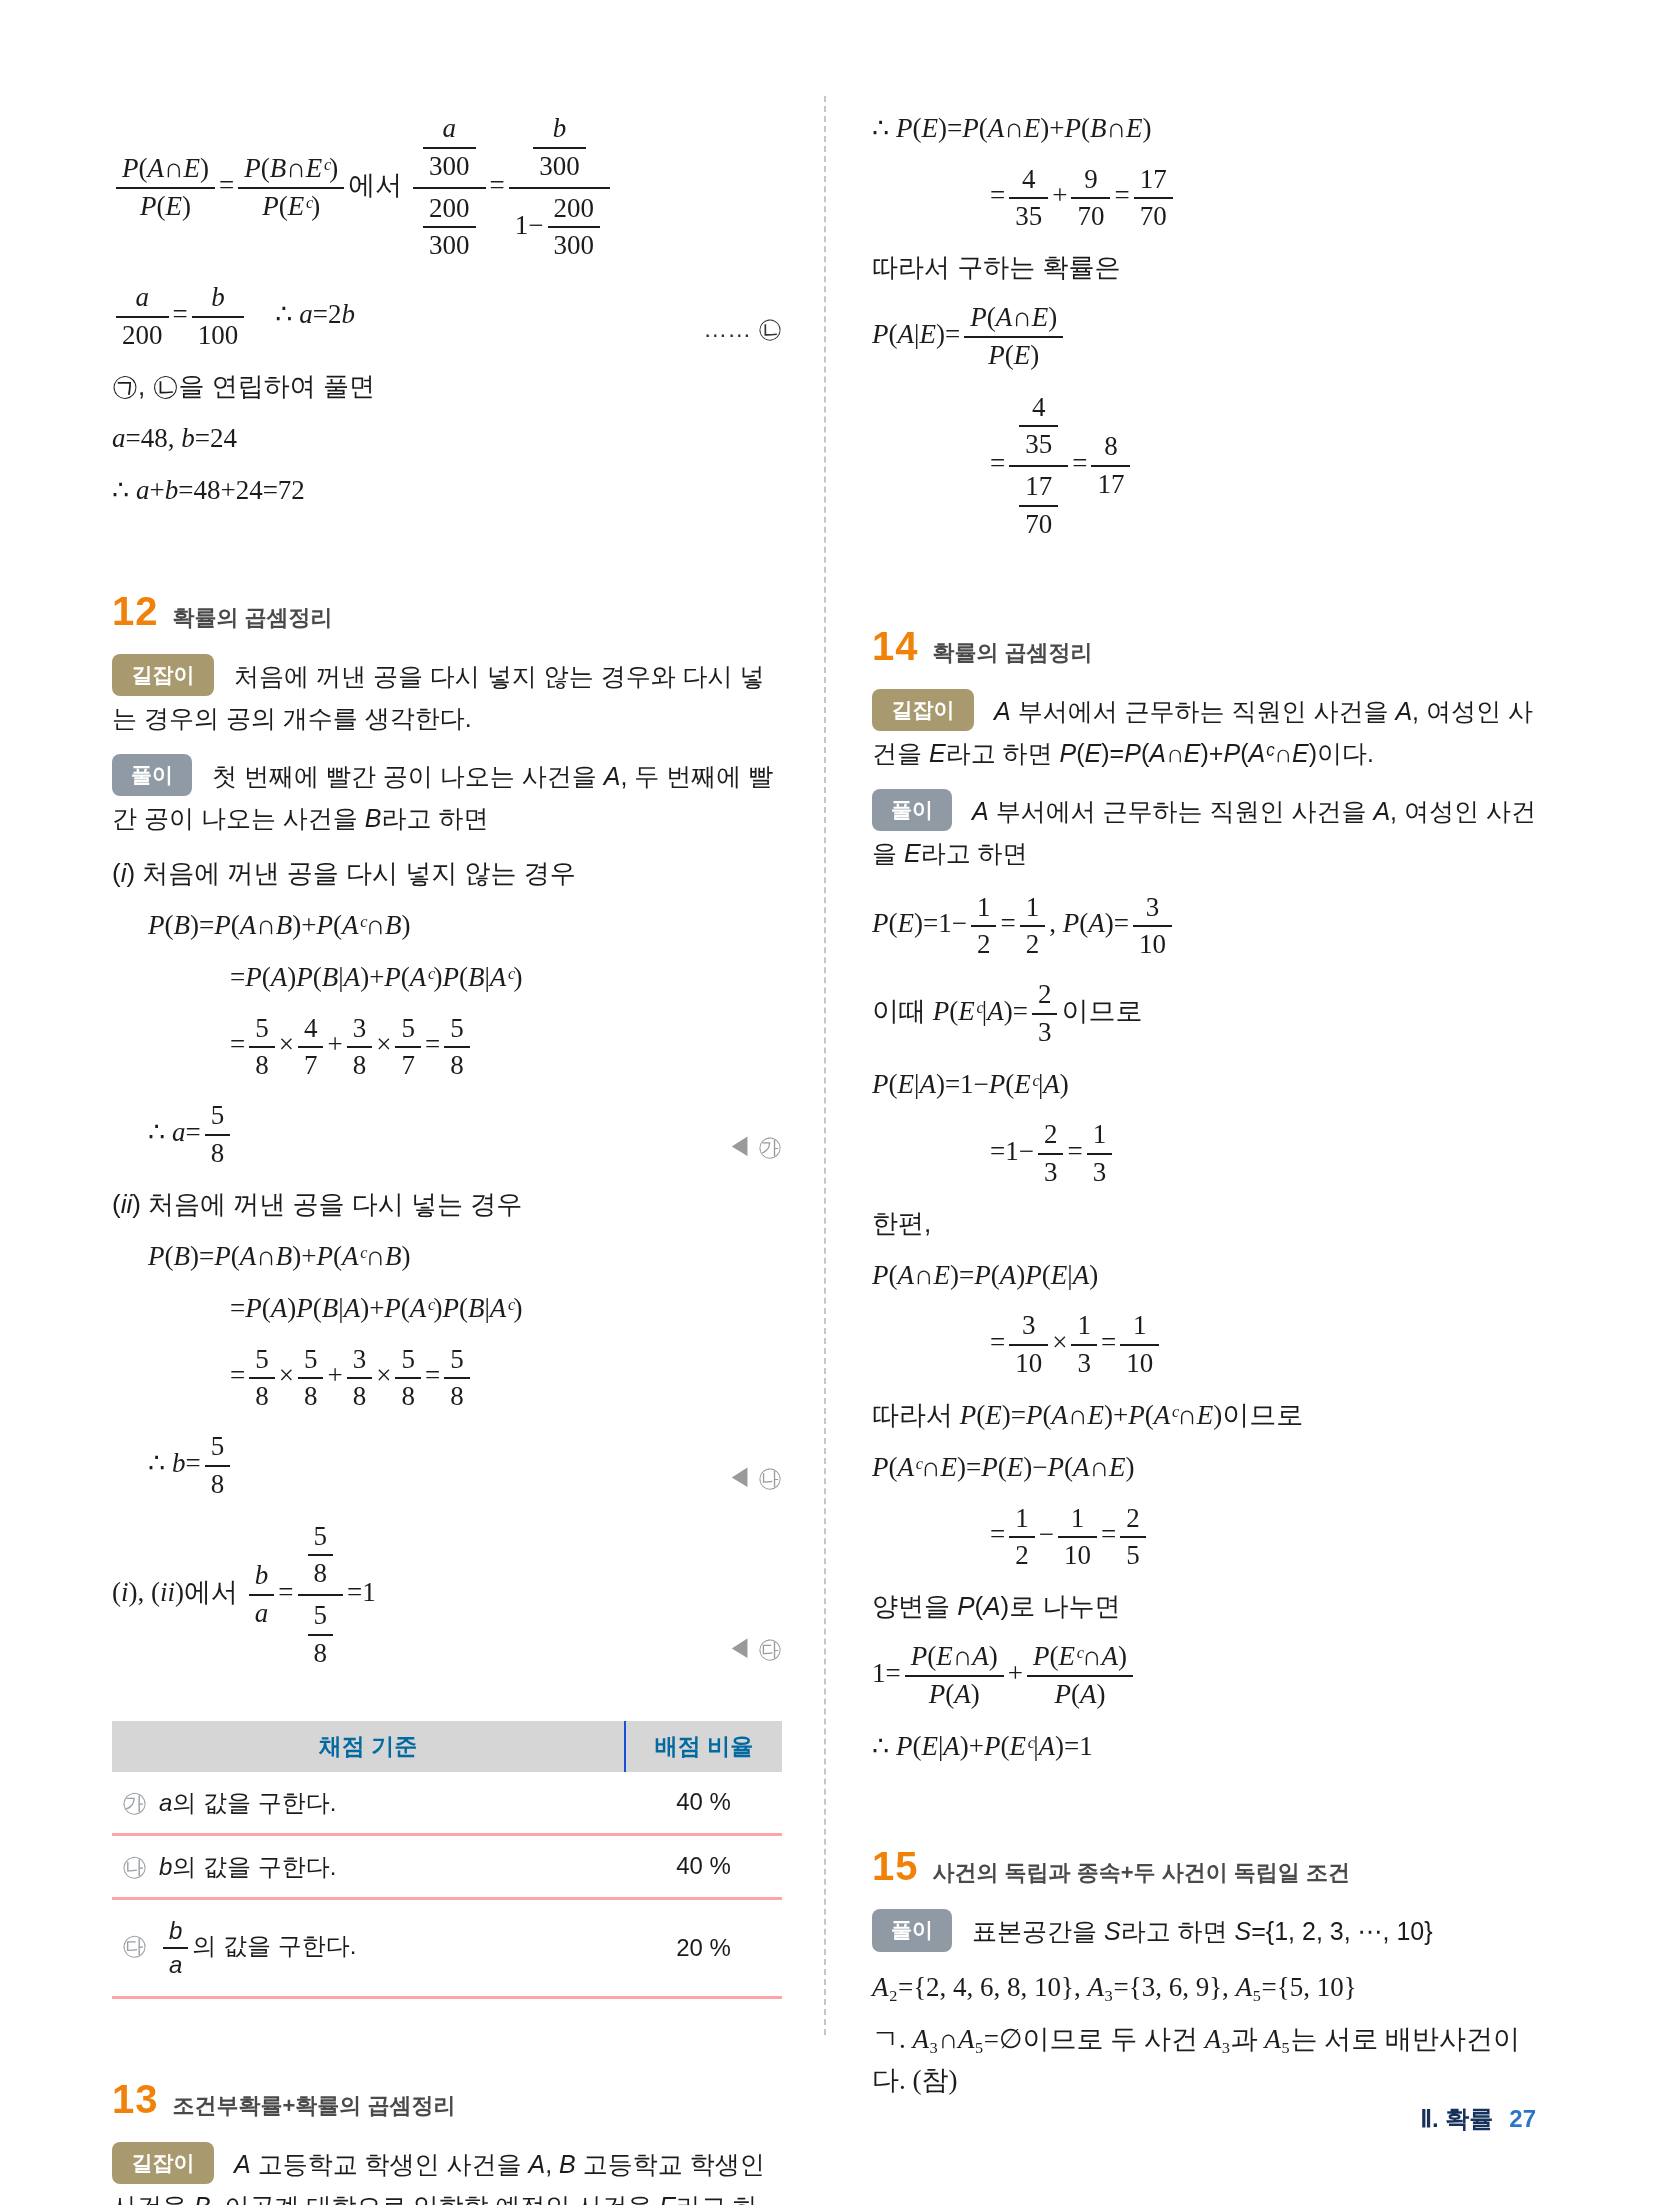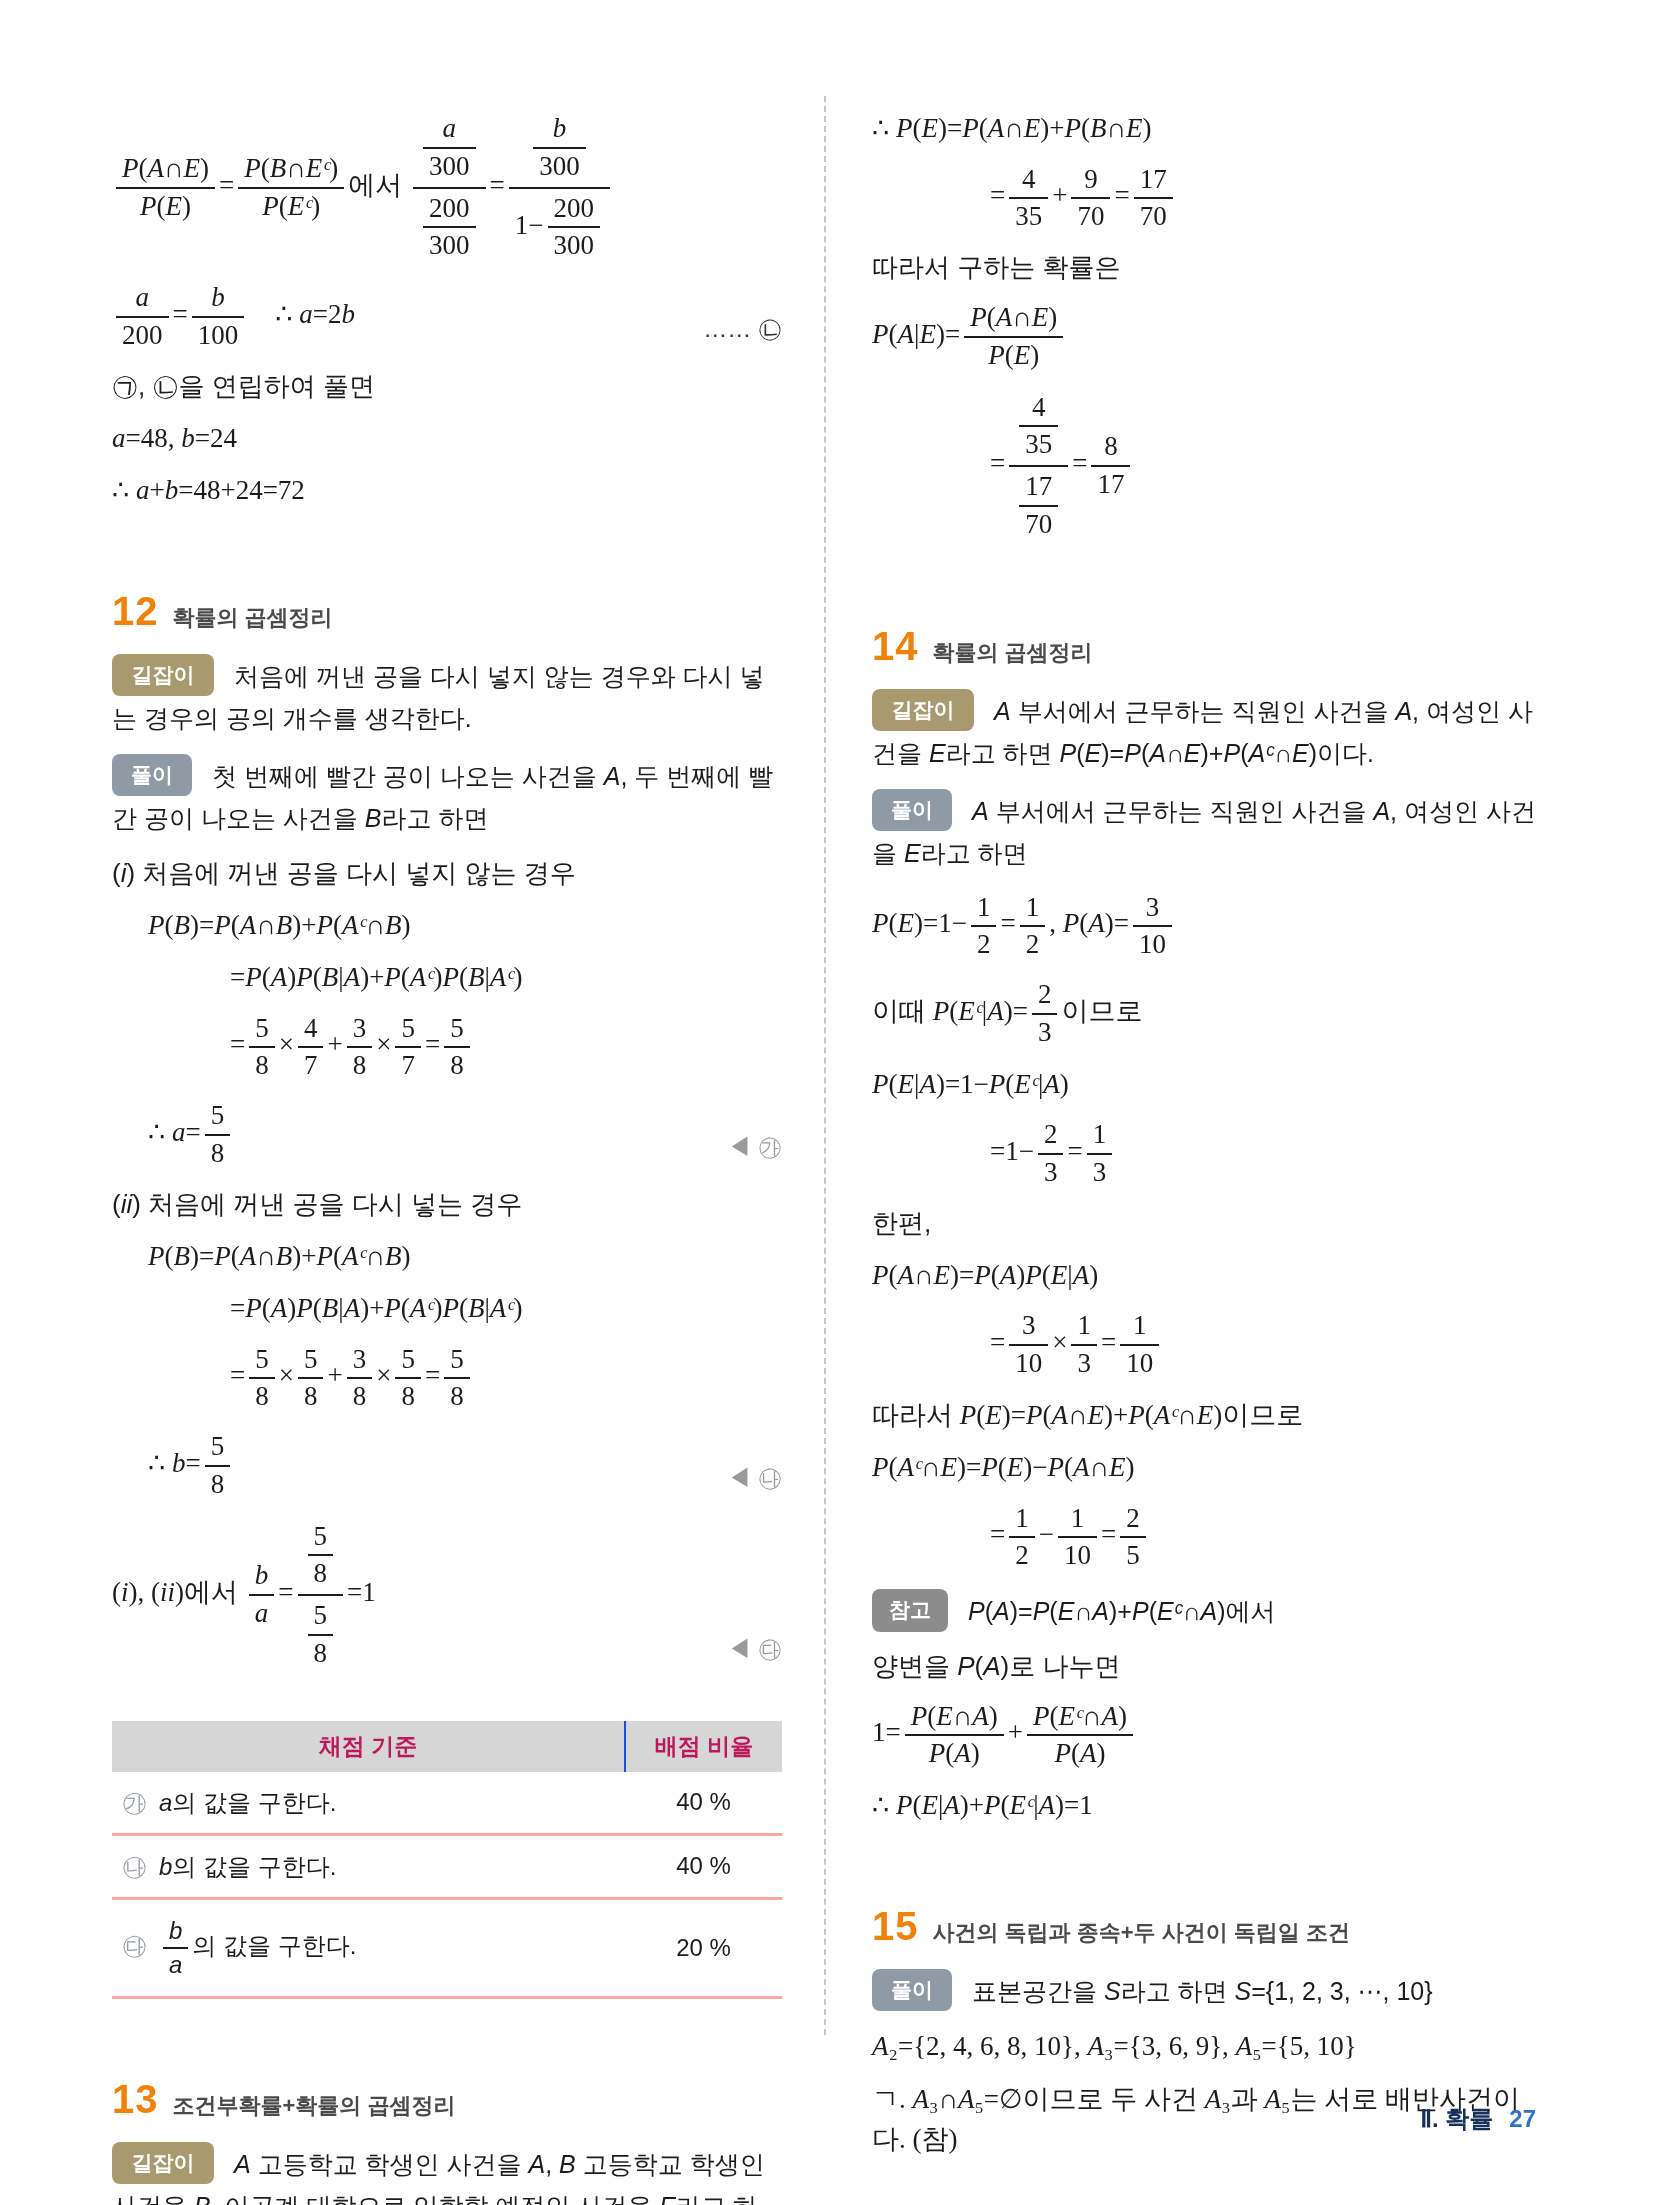--- a/index.html
+++ b/index.html
@@ -40,21 +40,21 @@
 
   .frac{display:inline-block;text-align:center;vertical-align:middle;margin:2px 4px;line-height:1.25;}
   .frac > .num{display:block;padding:0 6px 1px;border-bottom:2px solid currentColor;}
   .frac > .den{display:block;padding:1px 6px 0;}
 
   .tag{position:absolute;right:0;bottom:8px;font-size:24px;color:#333;font-family:"Liberation Sans",sans-serif;}
   .tag-gray{color:#9a9a9a;}
 
   .score-table{width:100%;border-collapse:collapse;margin:30px 0 10px;font-size:24px;}
   .score-table th{
-    background:#d6d6d6;font-weight:bold;color:#be185d;padding:10px 8px;text-align:center;font-size:23px;
+    background:#d6d6d6;font-weight:bold;color:#0369a1;padding:10px 8px;text-align:center;font-size:23px;
   }
   .score-table th.score-h{width:140px;border-left:2px solid #1d4ed8;}
   .score-table td{padding:14px 10px;border-bottom:3px solid #fca5a5;vertical-align:middle;}
   .score-table td.score{text-align:center;}
   .mark{color:#9aa0a6;margin-right:12px;font-size:25px;}
 
   .footer{position:absolute;right:118px;bottom:70px;display:flex;align-items:baseline;gap:16px;}
   .f-sec{color:#16325c;font-weight:bold;font-size:24px;}
   .f-page{color:var(--pagenum,#2e75c6);font-weight:bold;font-size:24px;}
 </style>
@@ -141,21 +141,20 @@
           <div class="line math"><span class="lbody"><i>P</i>(<i>E</i>)=1−<span class="frac"><span class="num">1</span><span class="den">2</span></span>=<span class="frac"><span class="num">1</span><span class="den">2</span></span>, <i>P</i>(<i>A</i>)=<span class="frac"><span class="num">3</span><span class="den">10</span></span></span></div>
           <div class="line math"><span class="lbody">이때 <i>P</i>(<i>Eᶜ</i>|<i>A</i>)=<span class="frac"><span class="num">2</span><span class="den">3</span></span>이므로</span></div>
           <div class="line math"><span class="lbody"><i>P</i>(<i>E</i>|<i>A</i>)=1−<i>P</i>(<i>Eᶜ</i>|<i>A</i>)</span></div>
           <div class="line math ind2"><span class="lbody">=1−<span class="frac"><span class="num">2</span><span class="den">3</span></span>=<span class="frac"><span class="num">1</span><span class="den">3</span></span></span></div>
           <div class="line text"><span class="lbody">한편,</span></div>
           <div class="line math"><span class="lbody"><i>P</i>(<i>A</i>∩<i>E</i>)=<i>P</i>(<i>A</i>)<i>P</i>(<i>E</i>|<i>A</i>)</span></div>
           <div class="line math ind2"><span class="lbody">=<span class="frac"><span class="num">3</span><span class="den">10</span></span>×<span class="frac"><span class="num">1</span><span class="den">3</span></span>=<span class="frac"><span class="num">1</span><span class="den">10</span></span></span></div>
           <div class="line math"><span class="lbody">따라서 <i>P</i>(<i>E</i>)=<i>P</i>(<i>A</i>∩<i>E</i>)+<i>P</i>(<i>Aᶜ</i>∩<i>E</i>)이므로</span></div>
           <div class="line math"><span class="lbody"><i>P</i>(<i>Aᶜ</i>∩<i>E</i>)=<i>P</i>(<i>E</i>)−<i>P</i>(<i>A</i>∩<i>E</i>)</span></div>
           <div class="line math ind2"><span class="lbody">=<span class="frac"><span class="num">1</span><span class="den">2</span></span>−<span class="frac"><span class="num">1</span><span class="den">10</span></span>=<span class="frac"><span class="num">2</span><span class="den">5</span></span></span></div>
-          <div class="line para"><span class="badge b-note">참고</span><span class="lbody"><i>P</i>(<i>A</i>)=<i>P</i>(<i>E</i>∩<i>A</i>)+<i>P</i>(<i>Eᶜ</i>∩<i>A</i>)에서</span></div>
           <div class="line text"><span class="lbody">양변을 <i>P</i>(<i>A</i>)로 나누면</span></div>
           <div class="line math"><span class="lbody">1=<span class="frac"><span class="num"><i>P</i>(<i>E</i>∩<i>A</i>)</span><span class="den"><i>P</i>(<i>A</i>)</span></span>+<span class="frac"><span class="num"><i>P</i>(<i>Eᶜ</i>∩<i>A</i>)</span><span class="den"><i>P</i>(<i>A</i>)</span></span></span></div>
           <div class="line math"><span class="lbody">∴ <i>P</i>(<i>E</i>|<i>A</i>)+<i>P</i>(<i>Eᶜ</i>|<i>A</i>)=1</span></div>
         </section>
         <section class="sec problem">
           <div class="prob-head">
             <span class="prob-num">15</span>
             <span class="prob-title">사건의 독립과 종속+두 사건이 독립일 조건</span>
           </div>
           <div class="line para"><span class="badge b-solve">풀이</span><span class="lbody">표본공간을 <i>S</i>라고 하면 <i>S</i>={1, 2, 3, ⋯, 10}</span></div>

